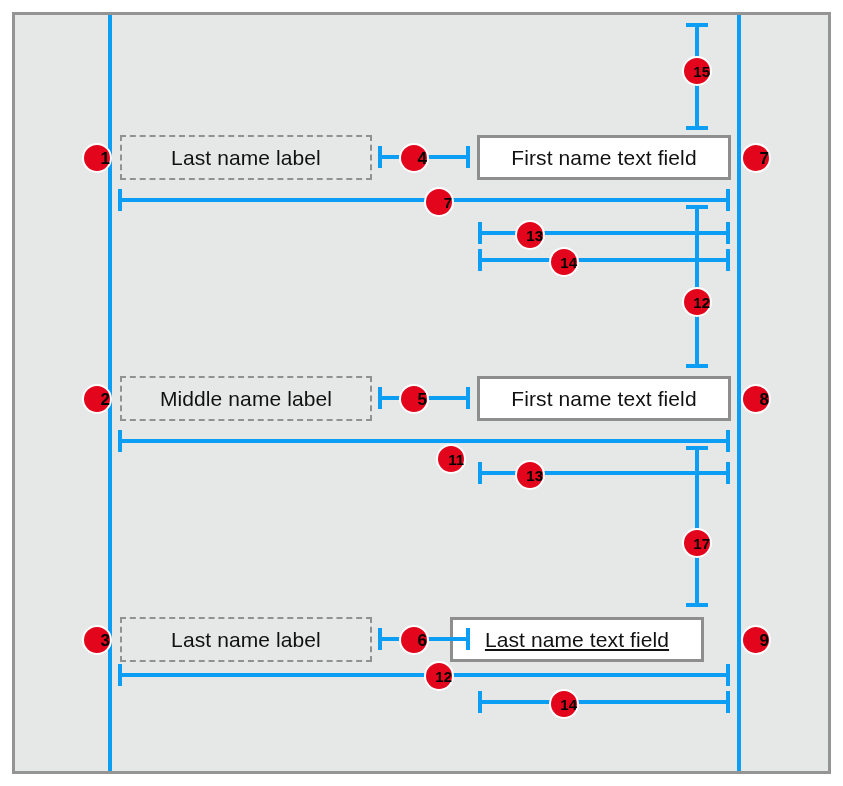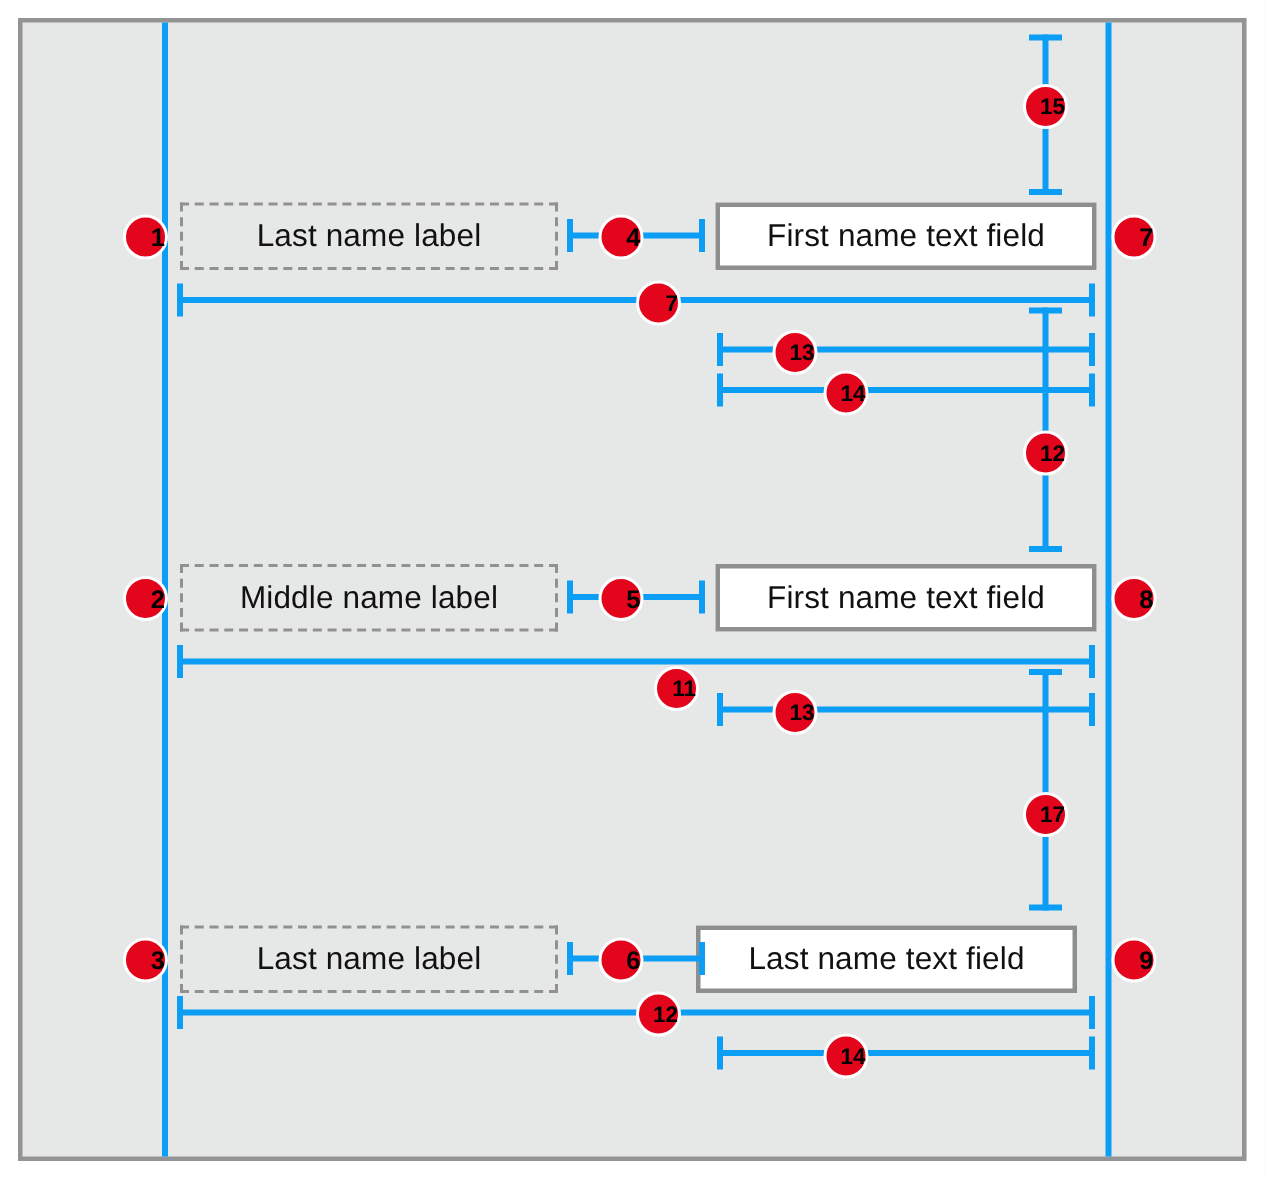--- a/index.html
+++ b/index.html
@@ -153,21 +153,21 @@
   <div class="cap-v" style="left:726px; top:430px;"></div>
 
   <div class="cbar-h" style="left:478px; top:471px; width:252px;"></div>
   <div class="cap-v" style="left:478px; top:462px;"></div>
   <div class="cap-v" style="left:726px; top:462px;"></div>
 
   <div class="label-box" style="left:120px; top:617px; width:252px; height:45px;">
     <span>Last name label</span>
   </div>
 
-  <div class="field-box" style="left:464px; top:617px; width:254px; height:45px;">
+  <div class="field-box" style="left:450px; top:617px; width:254px; height:45px;text-decoration:underline;">
     <span>Last name text field</span>
   </div>
 
   <div class="cbar-h" style="left:378px; top:637px; width:92px;"></div>
   <div class="cap-v" style="left:378px; top:628px;"></div>
   <div class="cap-v" style="left:466px; top:628px;"></div>
 
   <div class="cbar-h" style="left:118px; top:673px; width:612px;"></div>
   <div class="cap-v" style="left:118px; top:664px;"></div>
   <div class="cap-v" style="left:726px; top:664px;"></div>

